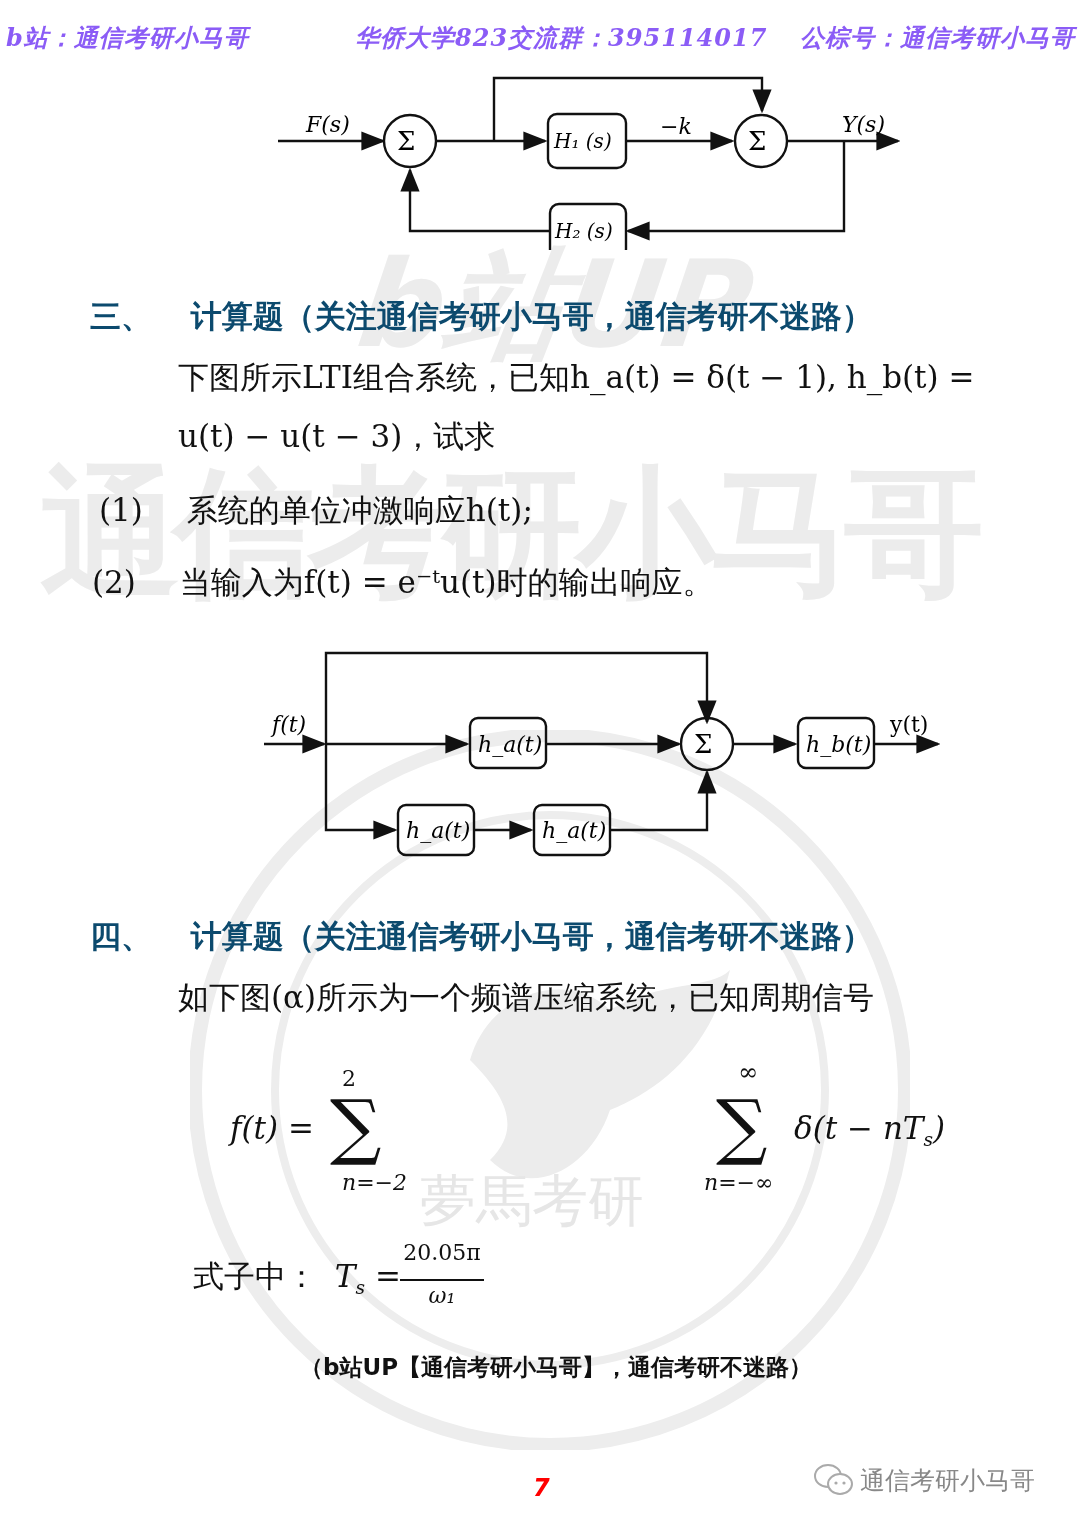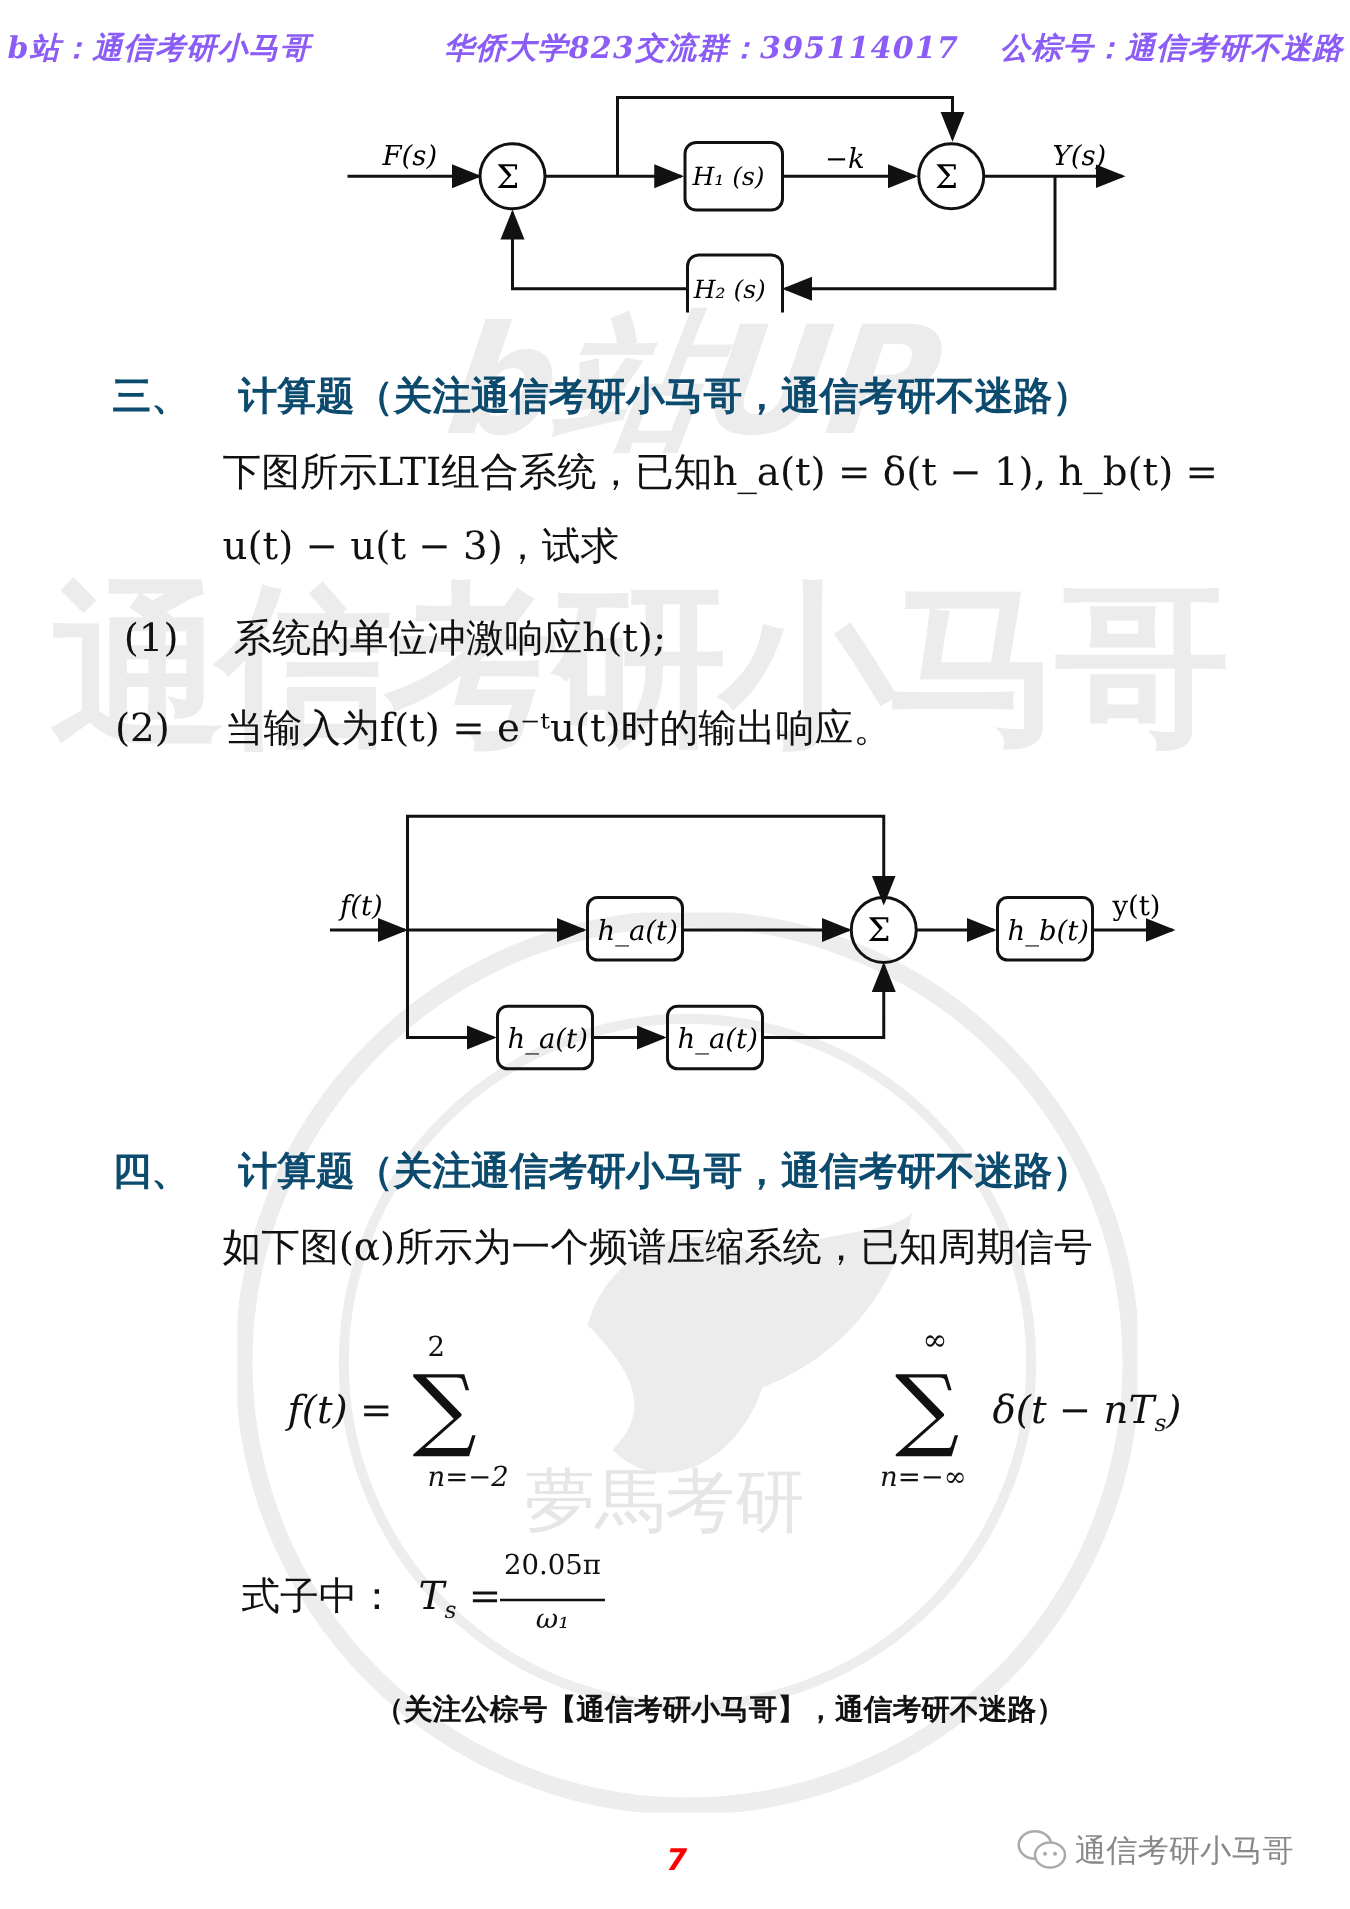--- a/index.html
+++ b/index.html
@@ -17,21 +17,21 @@
   svg text { font-family: "DejaVu Serif", serif; }
   .footer-note { font-family: "DejaVu Sans", sans-serif; font-weight: bold; font-size: 23px; color: #111; }
   .page-num { font-family: "DejaVu Sans", sans-serif; font-weight: bold; font-style: italic; color: #ff0000; font-size: 24px; }
   .wechat { font-family: "DejaVu Sans", sans-serif; font-size: 25px; color: #888; }
 </style>
 </head>
 <body>
 
 <div class="header" style="left:6px;">b站：通信考研小马哥</div>
 <div class="header" style="left:355px;">华侨大学823交流群：395114017</div>
-<div class="header" style="left:800px;">公棕号：通信考研不迷路</div>
+<div class="header" style="left:800px;">公棕号：通信考研小马哥</div>
 
 <div class="wm" style="left:360px; top:225px; font-size:120px; font-style:italic; transform:skewX(-8deg);">b站UP</div>
 <div class="wm" style="left:40px; top:440px; font-size:140px; letter-spacing:-6px;">通信考研小马哥</div>
 <svg class="abs" style="left:190px; top:730px; z-index:0;" width="720" height="720">
   <circle cx="360" cy="360" r="355" fill="none" stroke="#ededed" stroke-width="14"></circle>
   <circle cx="360" cy="360" r="275" fill="none" stroke="#ededed" stroke-width="8"></circle>
   <path d="M280 330 C 300 260, 380 240, 420 280 C 470 250, 520 260, 540 240 C 520 320, 470 360, 420 380 C 400 440, 340 470, 300 430 C 330 400, 320 370, 280 330 Z" fill="#ececec"></path>
   <text x="230" y="490" font-size="56" fill="#e6e6e6">夢馬考研</text>
 </svg>
 
@@ -123,21 +123,21 @@
 
 <div class="content body-text" style="left:193px; top:1256px;">
   <span>式子中：</span>
   <span class="math" style="margin-left:8px;">T<sub>s</sub> =</span>
 </div>
 <div class="content" style="left:400px; top:1240px; width:84px; text-align:center;">
   <div style="font-size:22px; border-bottom:2px solid #111; padding-bottom:14px; font-family:'DejaVu Serif',serif;">20.05π</div>
   <div class="math" style="font-size:22px; padding-top:2px;">ω₁</div>
 </div>
 
-<div class="content footer-note" style="left:300px; top:1352px;">（关注公棕号【通信考研小马哥】，通信考研不迷路）</div>
+<div class="content footer-note" style="left:300px; top:1352px;">（b站UP【通信考研小马哥】，通信考研不迷路）</div>
 <div class="content page-num" style="left:533px; top:1474px;">7</div>
 <div class="content" style="left:812px; top:1462px; display:flex; align-items:center;">
   <svg width="44" height="36">
     <ellipse cx="16" cy="14" rx="13" ry="11" fill="none" stroke="#aaa" stroke-width="2"></ellipse>
     <ellipse cx="28" cy="22" rx="12" ry="10" fill="#fff" stroke="#aaa" stroke-width="2"></ellipse>
     <circle cx="24" cy="21" r="1.6" fill="#aaa"></circle>
       <circle cx="32" cy="21" r="1.6" fill="#aaa"></circle>
   </svg>
   <span class="wechat" style="margin-left:4px;">通信考研小马哥</span>
 </div>

